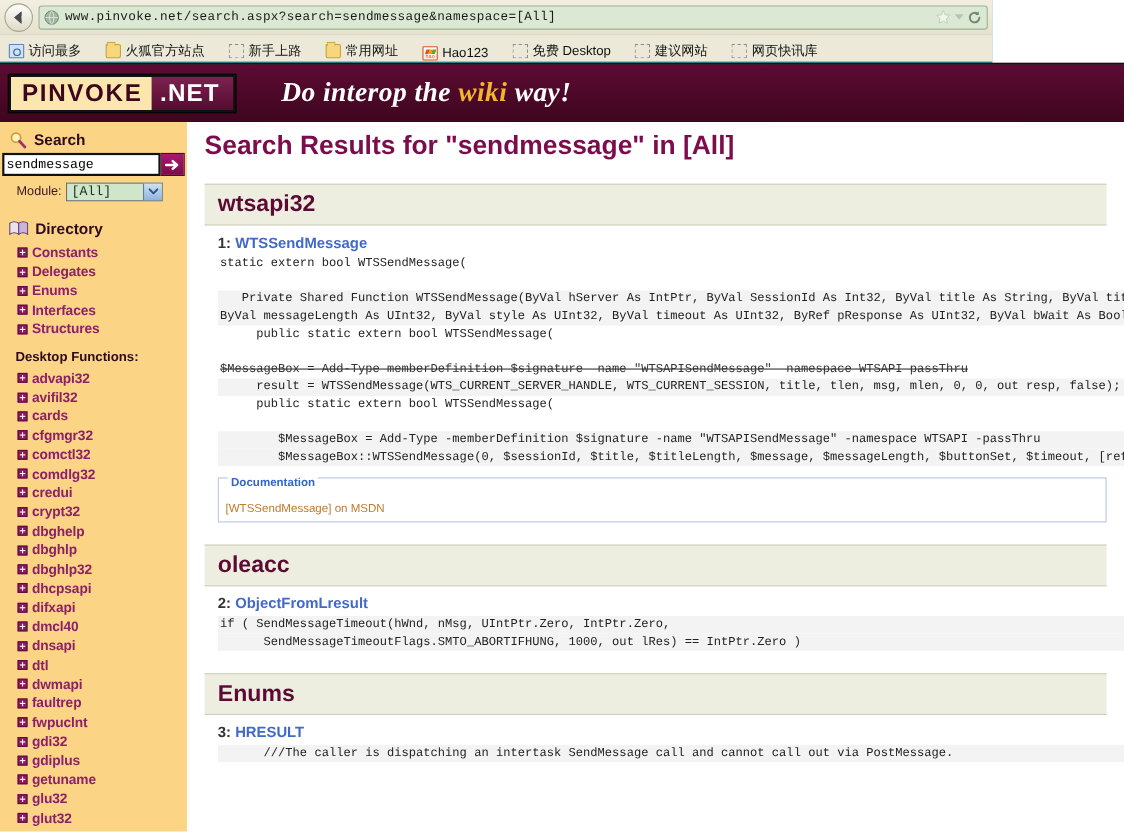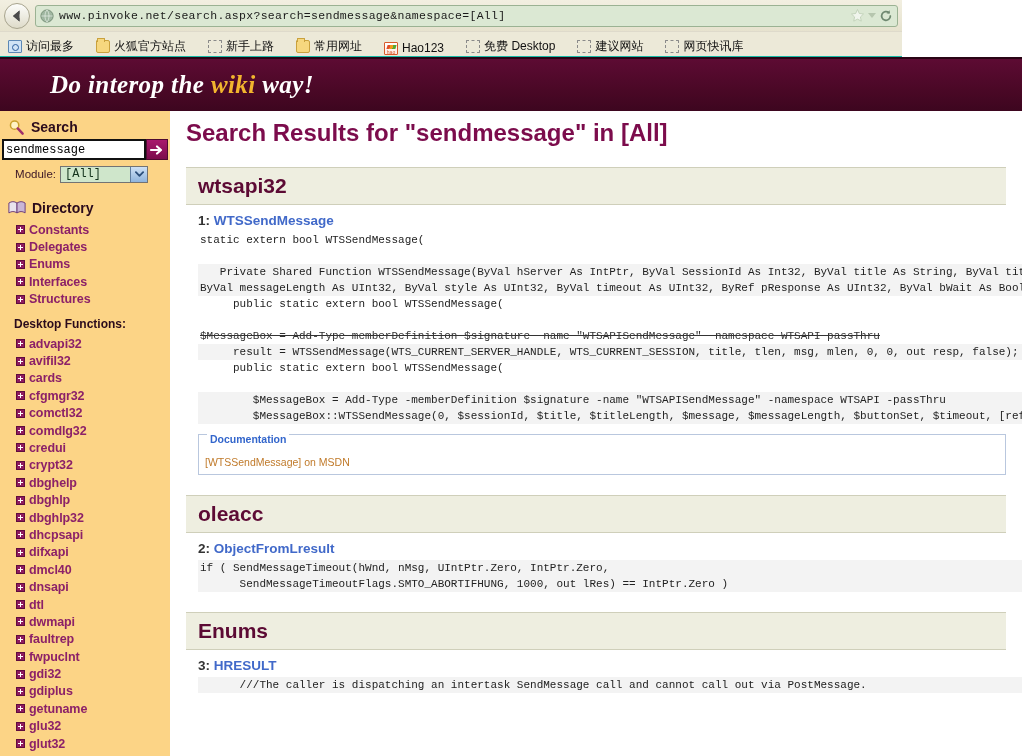--- a/index.html
+++ b/index.html
@@ -461,20 +461,24 @@
       <span>建议网站</span>
     </div>
     <div class="bm-item">
       <span class="bm-ico ico-dashed"></span>
       <span>网页快讯库</span>
     </div>
   </div>
 </div>
 
 <div id="page-banner">
+  <div id="logo-box">
+    <span id="logo-pinvoke">PINVOKE</span>
+    <span id="logo-net">.NET</span>
+  </div>
   <div id="tagline">
     <span>Do interop the </span><span class="wiki">wiki</span><span> way!</span>
   </div>
 </div>
 
 <div id="page-body">
 
   <div id="sidebar">
 
     <div class="side-head">

